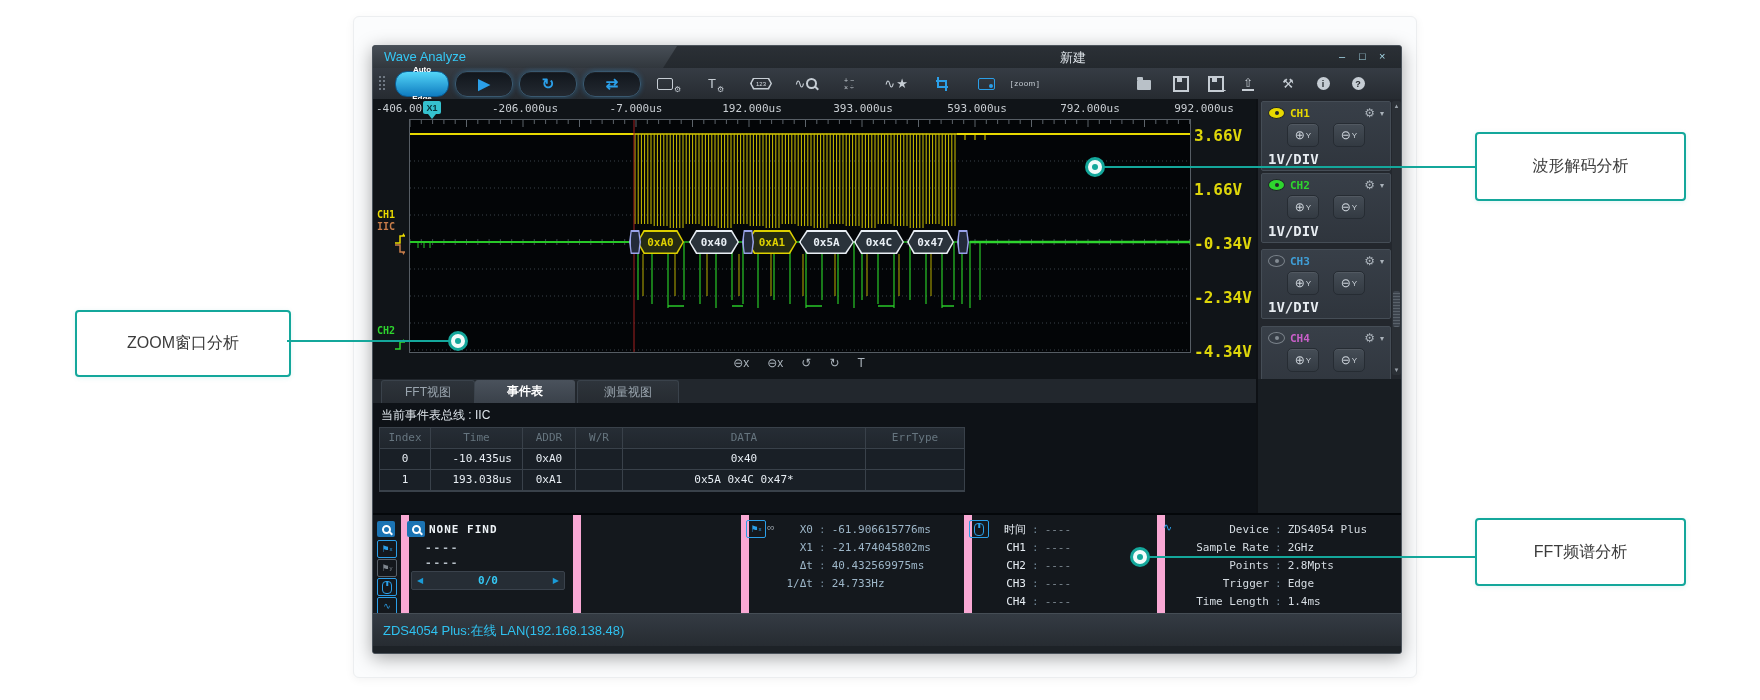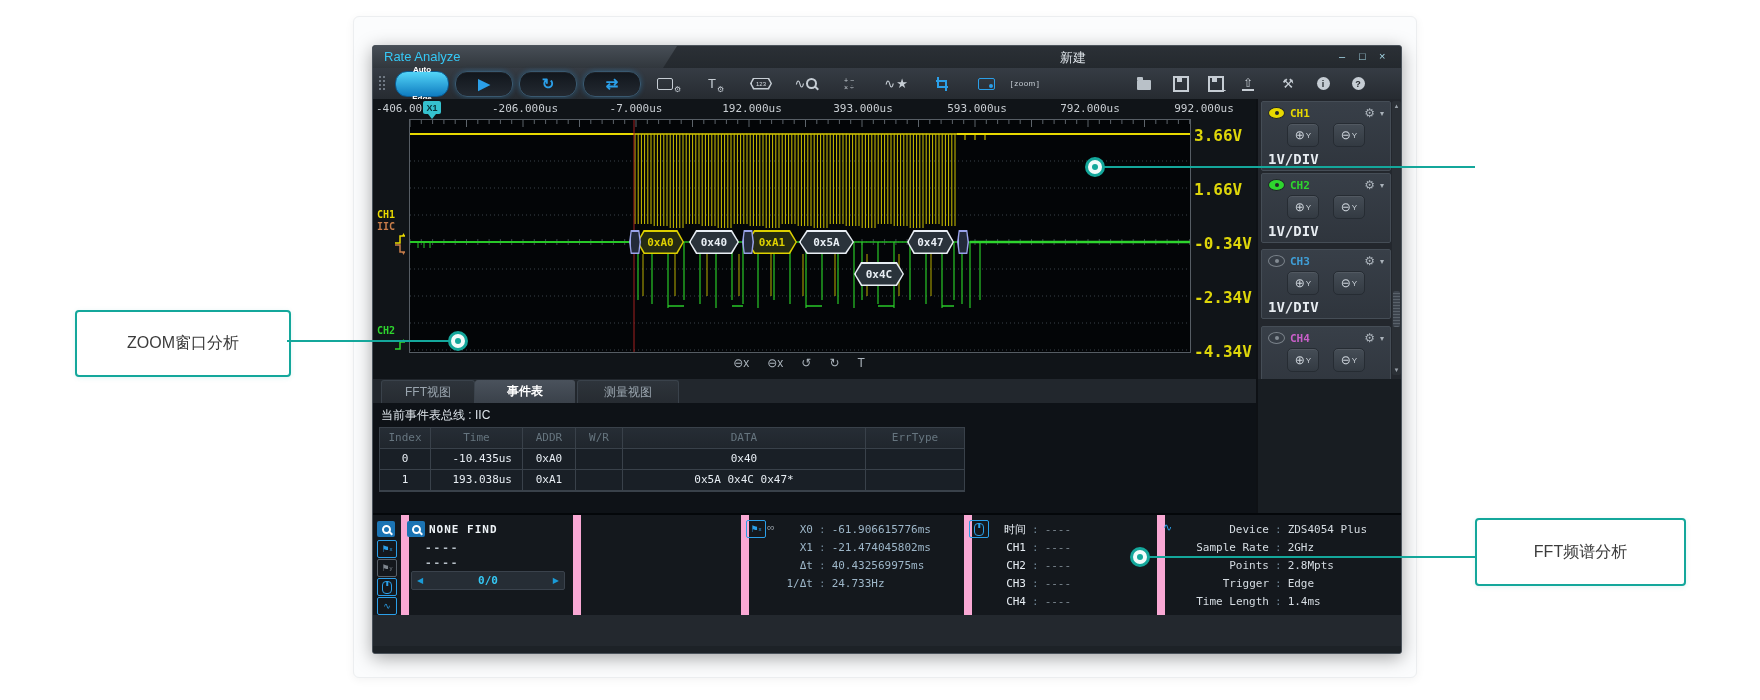--- a/index.html
+++ b/index.html
@@ -137,21 +137,21 @@
 </head>
 <body>
 
 <div class="stage">
   <div class="card a"></div>
 
   <div class="win a">
 
     <div class="titlebar a">
       <div class="docseg a"></div>
-      <span class="apptitle a">Rate Analyze</span>
+      <span class="apptitle a">Wave Analyze</span>
       <span class="doctab a">新建</span>
       <span class="wctrl a" style="left:966px;">–</span>
       <span class="wctrl a" style="left:986px;">□</span>
       <span class="wctrl a" style="left:1006px;">×</span>
     </div>
 
     <div class="toolbar a">
       <span class="grip a"></span>
       <div class="pill autoset a">
         <span>Auto</span>
@@ -566,21 +566,21 @@
             </div>
             <div class="hex" style="left: 279px; top: 110px; width: 50px; background: rgb(232, 238, 244);">
               <i style="background: rgb(42, 51, 59); color: rgb(232, 238, 244);">0x40</i>
             </div>
             <div class="hex" style="left: 337px; top: 110px; width: 50px; background: rgb(221, 208, 0);">
               <i style="background: rgb(37, 43, 18); color: rgb(221, 208, 0);">0xA1</i>
             </div>
             <div class="hex" style="left: 389px; top: 110px; width: 55px; background: rgb(232, 238, 244);">
               <i style="background: rgb(42, 51, 59); color: rgb(232, 238, 244);">0x5A</i>
             </div>
-            <div class="hex" style="left: 444px; top: 110px; width: 50px; background: rgb(232, 238, 244); margin-top: 32px;">
+            <div class="hex" style="left: 444px; top: 110px; width: 50px; background: rgb(232, 238, 244);">
               <i style="background: rgb(42, 51, 59); color: rgb(232, 238, 244);">0x4C</i>
             </div>
             <div class="hex" style="left: 497px; top: 110px; width: 47px; background: rgb(232, 238, 244);">
               <i style="background: rgb(42, 51, 59); color: rgb(232, 238, 244);">0x47</i>
             </div>
             <div class="hex" style="left: 219px; top: 110px; width: 12px; background: rgb(154, 163, 234);">
               <i style="background: rgb(35, 42, 58);"></i>
             </div>
             <div class="hex" style="left: 332px; top: 110px; width: 12px; background: rgb(154, 163, 234);">
               <i style="background: rgb(35, 42, 58);"></i>
@@ -817,26 +817,30 @@
             </div>
           <div class="mrow">
               <span class="dl">Time Length</span>
               <span class="msep">:</span>
               <span>1.4ms</span>
             </div>
         </div>
       </div>
     </div>
 
+    <div class="statusbar a">
+      <span class="statustxt a">ZDS4054 Plus:在线 LAN(192.168.138.48)</span>
+    </div>
     <div class="framebtm a"></div>
   </div>
 
   <div class="cbox a" style="left:75px;top:310px;width:212px;height:63px;">ZOOM窗口分析</div>
   <div class="cline a" style="left:287px;top:340px;width:162px;"></div>
   <div class="cdot a" style="left:448px;top:331px;"></div>
 
+  <div class="cbox a" style="left:1475px;top:132px;width:207px;height:65px;">波形解码分析</div>
   <div class="cline a" style="left:1104px;top:166px;width:371px;"></div>
   <div class="cdot a" style="left:1085px;top:157px;"></div>
 
   <div class="cbox a" style="left:1475px;top:518px;width:207px;height:64px;">FFT频谱分析</div>
   <div class="cline a" style="left:1148px;top:556px;width:327px;"></div>
   <div class="cdot a" style="left:1130px;top:547px;"></div>
 </div>
 
 </body></html>

